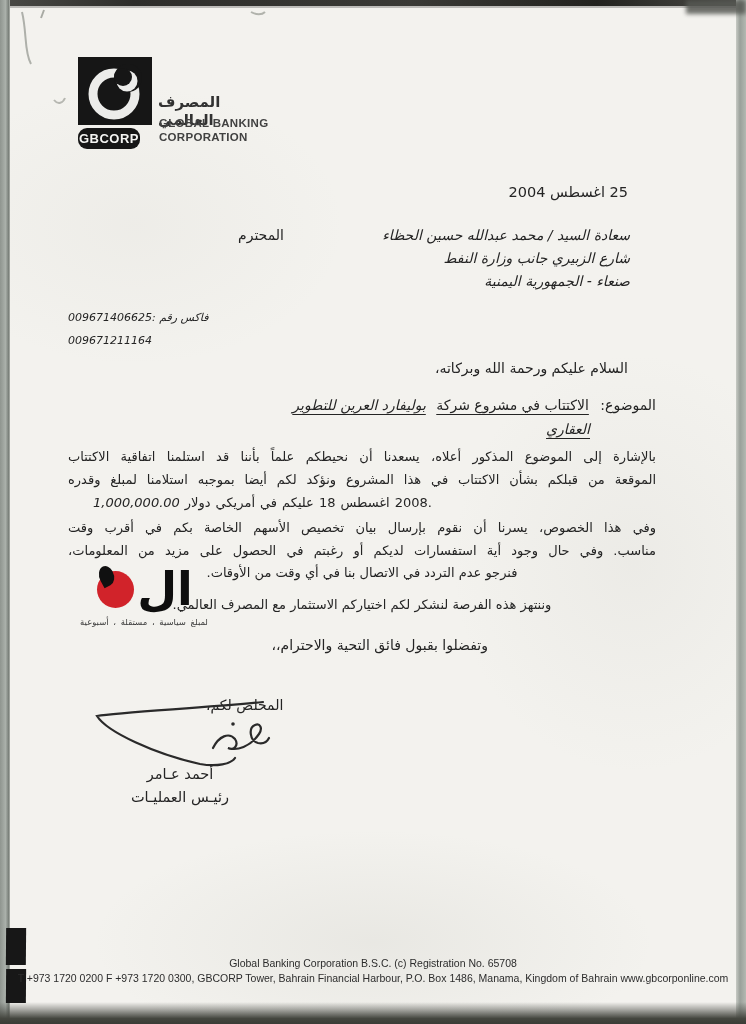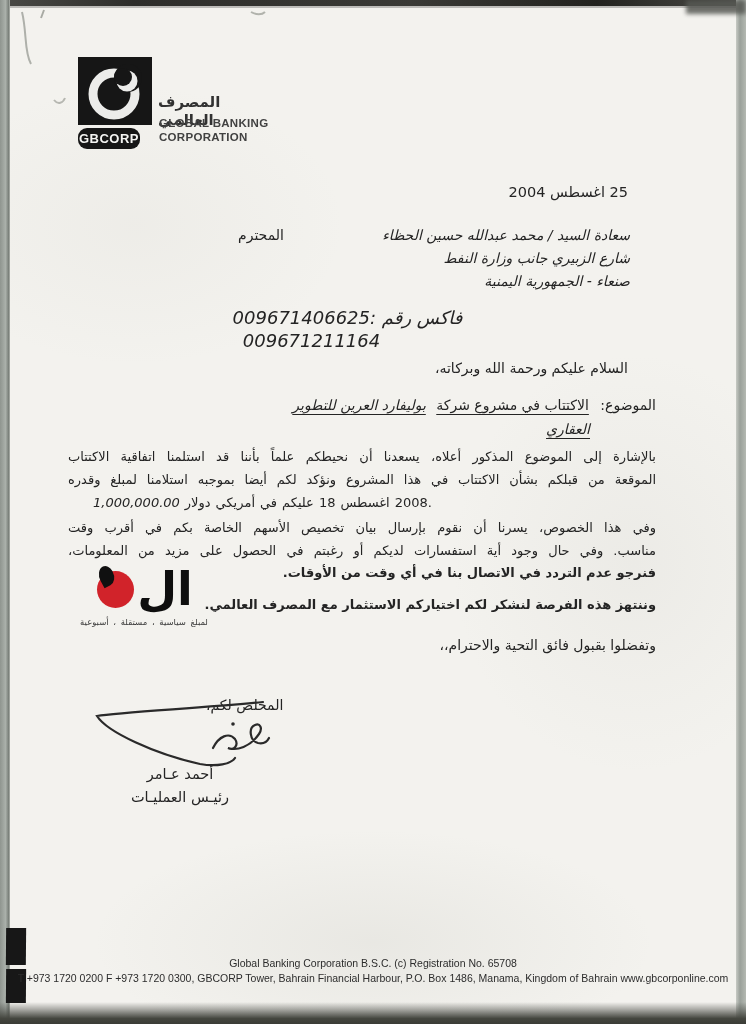--- a/index.html
+++ b/index.html
@@ -37,39 +37,39 @@
   .logo-ar{left:158px;top:93px;width:110px;font-size:15px;font-weight:bold;color:#313131;direction:rtl;text-align:left;}
   .logo-en{left:159px;top:116px;width:160px;font-family:"Liberation Sans",sans-serif;
     font-weight:bold;font-size:11.5px;letter-spacing:.3px;color:#414141;line-height:14px;}
   
   .rtl{direction:rtl;}
   .it{font-style:italic;}
   .date{left:68px;top:184px;width:560px;text-align:right;font-size:14.5px;}
   .recipient{left:238px;top:224px;width:392px;font-size:14px;line-height:23px;}
   .recip-row{display:flex;justify-content:space-between;direction:rtl;}
   .recipient div{text-align:right;}
-  .fax{left:68px;top:306px;width:559px;text-align:center;font-size:18px;line-height:23px;}
+  .fax{left:68px;top:306px;width:559px;text-align:left;font-size:11px;line-height:23px;}
   .fax-l2{margin-right:72px;}
   .greeting{left:68px;top:360px;width:560px;text-align:right;font-size:14px;}
   .subject{left:68px;top:393px;width:588px;font-size:14px;line-height:24px;}
   .subject div{text-align:right;direction:rtl;}
   .sub-label{margin-left:7px;}
   .u{text-decoration:underline;text-underline-offset:4px;text-decoration-thickness:1px;}
   .sub-u1{margin-left:6px;}
   .sub-line2{margin-right:66px;}
   .para{left:68px;width:588px;font-size:13px;line-height:22.5px;}
   .p1{top:446px;} .p2{top:517px;} .p3{top:594px;}
   .jline{direction:rtl;text-align:justify;text-align-last:justify;}
-  .rline{direction:rtl;text-align:right;font-weight:bold;}
+  .rline{direction:rtl;text-align:center;}
   .words{display:flex;direction:ltr;gap:5px;margin-left:25px;margin-top:1px;}
   .words span{white-space:nowrap;}
   .words span:first-child{font-style:italic;}
   .closing{left:68px;top:637px;width:588px;direction:rtl;text-align:right;
     padding-left:0;font-size:14px;}
-  .closing div{}
+  .closing div{margin-right:168px;}
   .signoff{left:206px;top:697px;font-size:14px;direction:rtl;}
   .sig{left:85px;top:692px;}
   .signer-name{left:110px;top:766px;width:140px;text-align:center;font-size:14.5px;direction:rtl;}
   .signer-title{left:100px;top:789px;width:160px;text-align:center;font-size:14.5px;direction:rtl;}
   
   .wm{left:48px;top:564px;width:192px;}
   .wm-row{display:flex;direction:rtl;align-items:center;justify-content:center;gap:1px;}
   .wm-row .t{font-size:46px;font-weight:bold;color:#0e0e0e;line-height:50px;}
   .wm-dot{width:37px;height:37px;border-radius:50%;background:#d1232a;position:relative;margin:0 2px;}
   .wm-dot::before{content:"";position:absolute;left:2px;top:-5px;width:15px;height:20px;

